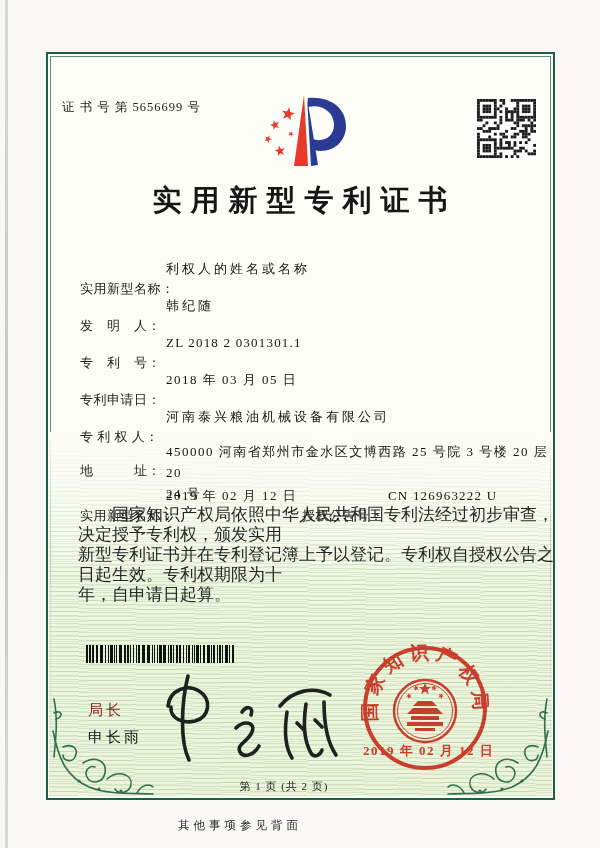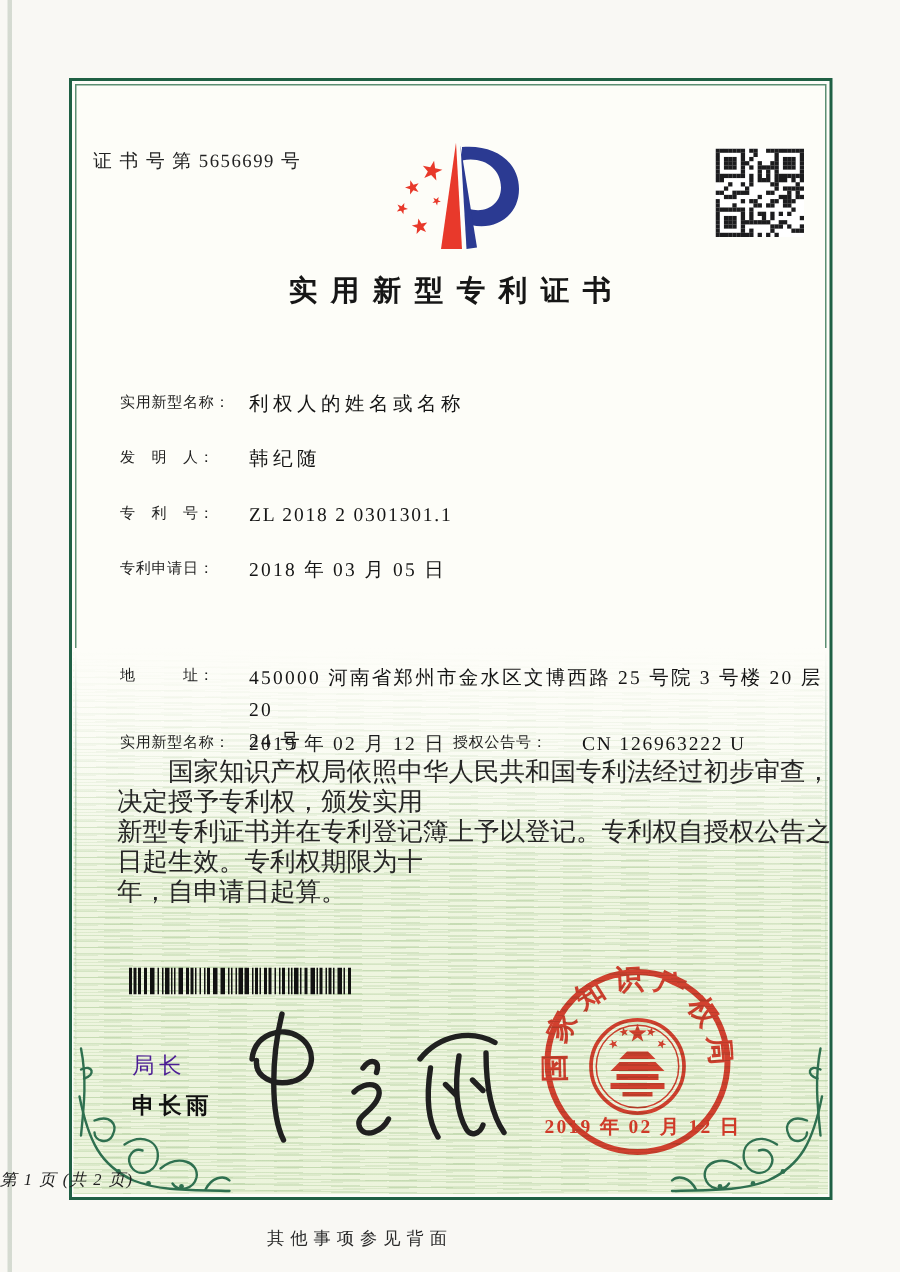--- a/index.html
+++ b/index.html
@@ -47,61 +47,61 @@
   .ornament circle{fill:var(--ornament-green);}
 
   
   .cert-no{position:absolute;left:62px;top:99px;z-index:3;font-size:12.5px;letter-spacing:1px;color:#222;}
   .logo{position:absolute;left:258px;top:92px;width:88px;height:78px;z-index:3;}
   .logo-red{fill:var(--logo-red);}
   .logo-blue{fill:var(--logo-blue);}
   .qr{position:absolute;left:477px;top:99px;width:59px;height:59px;z-index:3;background:#fff;}
   .title{
     position:absolute;left:0;top:181px;width:600px;z-index:3;text-align:center;
-    font-size:19px;font-weight:700;letter-spacing:9px;text-indent:9px;color:#161616;
+    font-size:29px;font-weight:700;letter-spacing:9px;text-indent:9px;color:#161616;
   }
 
   
   .field-row{position:absolute;left:80px;z-index:3;font-size:13px;line-height:20px;white-space:nowrap;}
-  .field-label{display:inline-block;width:86px;font-size:10px;letter-spacing:.5px;color:#1e1e1e;vertical-align:top;}
+  .field-label{display:inline-block;width:86px;font-size:13px;letter-spacing:.5px;color:#1e1e1e;vertical-align:top;margin-top:20px;}
   .field-value{letter-spacing:3px;color:#151515;}
   .field-value.sp-narrow{letter-spacing:1.2px;margin-top:45px;}
   .field-value.sp-date{letter-spacing:1.5px;}
   .field-value.addr{
     display:inline-block;width:388px;white-space:pre-line;letter-spacing:1.5px;
     line-height:21px;vertical-align:top;
   }
   .grant-value{display:inline-block;width:136px;letter-spacing:1.5px;font-size:13px;}
 
   
   .paras{position:absolute;left:78px;top:505px;width:486px;z-index:3;}
   .para{
     font-size:17px;line-height:20px;letter-spacing:0;color:#262626;
     white-space:pre-line;text-indent:2em;
   }
 
   
   .barcode{position:absolute;left:86px;top:645px;width:150px;height:18px;z-index:3;}
-  .director-title{position:absolute;left:88px;top:701px;z-index:3;font-size:15px;letter-spacing:3px;color:#4c1d95;text-align:right;}
-  .director-name{position:absolute;left:88px;top:728px;z-index:3;font-size:15px;letter-spacing:3px;color:#111;font-weight:bold;}
+  .director-title{position:absolute;left:88px;top:701px;z-index:3;font-size:15px;letter-spacing:3px;color:#7f1d1d;text-align:right;}
+  .director-name{position:absolute;left:88px;top:728px;z-index:3;font-size:15px;letter-spacing:3px;color:#111;}
   .signature{position:absolute;left:146px;top:662px;width:200px;height:105px;z-index:4;}
   .signature path{stroke:#202020;stroke-width:3.6;fill:none;stroke-linecap:round;stroke-linejoin:round;}
 
   .seal{position:absolute;left:361px;top:644px;width:128px;height:128px;z-index:5;mix-blend-mode:multiply;opacity:.95;}
   .seal-stroke{stroke:var(--seal-red);fill:none;}
   .seal-fill{fill:var(--seal-red);}
   .seal-text{font-size:19px;font-weight:700;letter-spacing:6px;fill:var(--seal-red);
     font-family:"Liberation Serif","DejaVu Serif",serif;}
   .seal-date{
     position:absolute;left:363px;top:742px;width:150px;z-index:6;
     font-size:13px;letter-spacing:1.5px;color:#cf3a28;font-weight:700;white-space:nowrap;
   }
 
-  .page-info{position:absolute;left:0;top:779px;width:568px;z-index:3;
-    font-size:11px;letter-spacing:1px;color:#222;font-style:italic;}
+  .page-info{position:absolute;left:0;top:779px;width:568px;z-index:3;text-align:center;
+    font-size:11px;letter-spacing:1px;color:#222;}
   .back-note{position:absolute;left:0;top:818px;width:480px;z-index:3;text-align:center;
     font-size:11.5px;letter-spacing:4px;color:#2a2a2a;}
 </style>
 </head>
 <body>
 
 <div class="page">
   <div class="photo-edge"></div>
 
   <div class="frame">
@@ -371,20 +371,23 @@
   </div>
   <div class="field-row" style="top:296px">
     <span class="field-label">发　明　人：</span><span class="field-value">韩纪随</span>
   </div>
   <div class="field-row" style="top:333px">
     <span class="field-label">专　利　号：</span><span class="field-value sp-narrow">ZL 2018 2 0301301.1</span>
   </div>
   <div class="field-row" style="top:370px">
     <span class="field-label">专利申请日：</span><span class="field-value sp-date">2018 年 03 月 05 日</span>
   </div>
+  <div class="field-row" style="top:407px">
+    <span class="field-label">专 利 权 人：</span><span class="field-value">河南泰兴粮油机械设备有限公司</span>
+  </div>
   <div class="field-row" style="top:441px">
     <span class="field-label">地　　　址：</span><span class="field-value addr">450000 河南省郑州市金水区文博西路 25 号院 3 号楼 20 层 20
 24 号</span>
   </div>
   <div class="field-row" style="top:486px">
     <span class="field-label">实用新型名称：</span><span class="grant-value">2019 年 02 月 12 日</span><span class="field-label">授权公告号：</span><span class="field-value sp-narrow">CN 126963222 U</span>
   </div>
 
   <div class="paras">
     <div class="para">国家知识产权局依照中华人民共和国专利法经过初步审查，决定授予专利权，颁发实用

